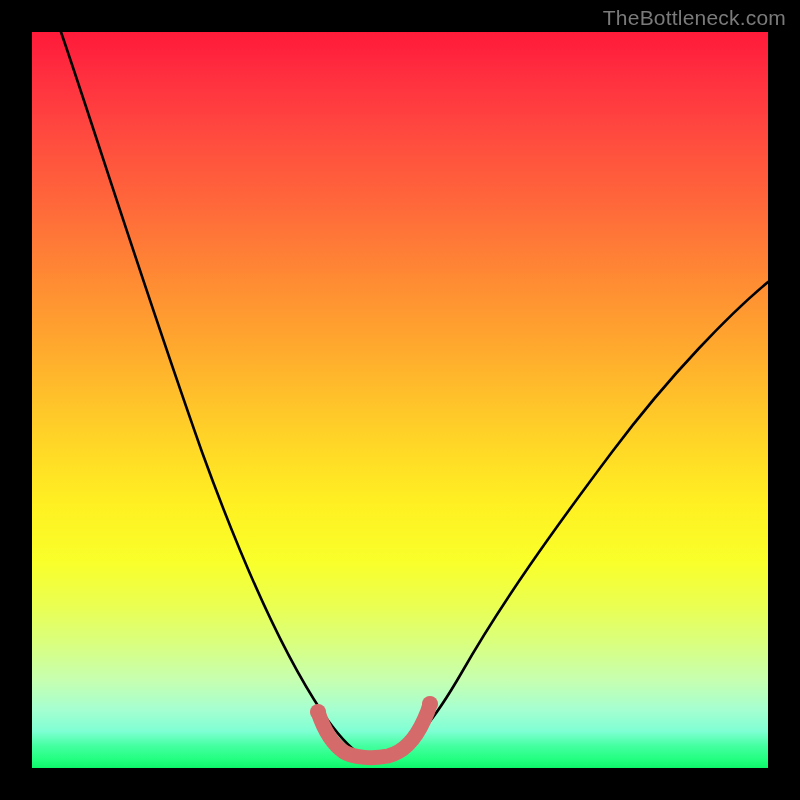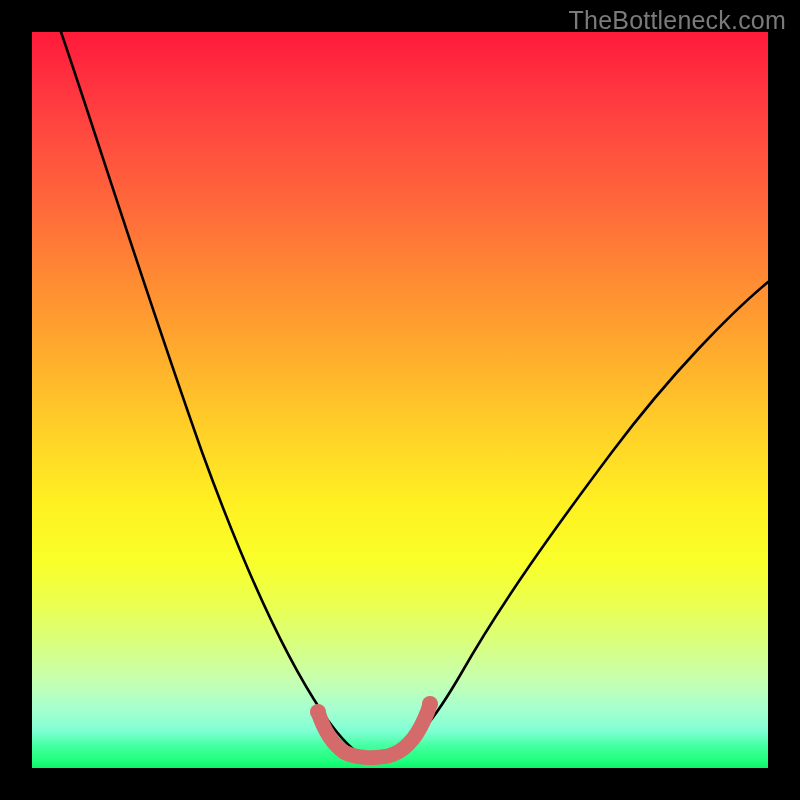--- a/index.html
+++ b/index.html
@@ -49,21 +49,21 @@
       #44ffa0 97%,
       #1fff7d 99%,
       #0ef56a 100%
     );
   }
   .watermark {
     position: absolute;
     top: 6px;
     right: 14px;
     color: #7a7a7a;
-    font-size: 25px;
+    font-size: 21px;
     font-weight: 500;
     letter-spacing: 0.2px;
     z-index: 10;
   }
   svg.curves {
     position: absolute;
     inset: 0;
     width: 736px;
     height: 736px;
   }

